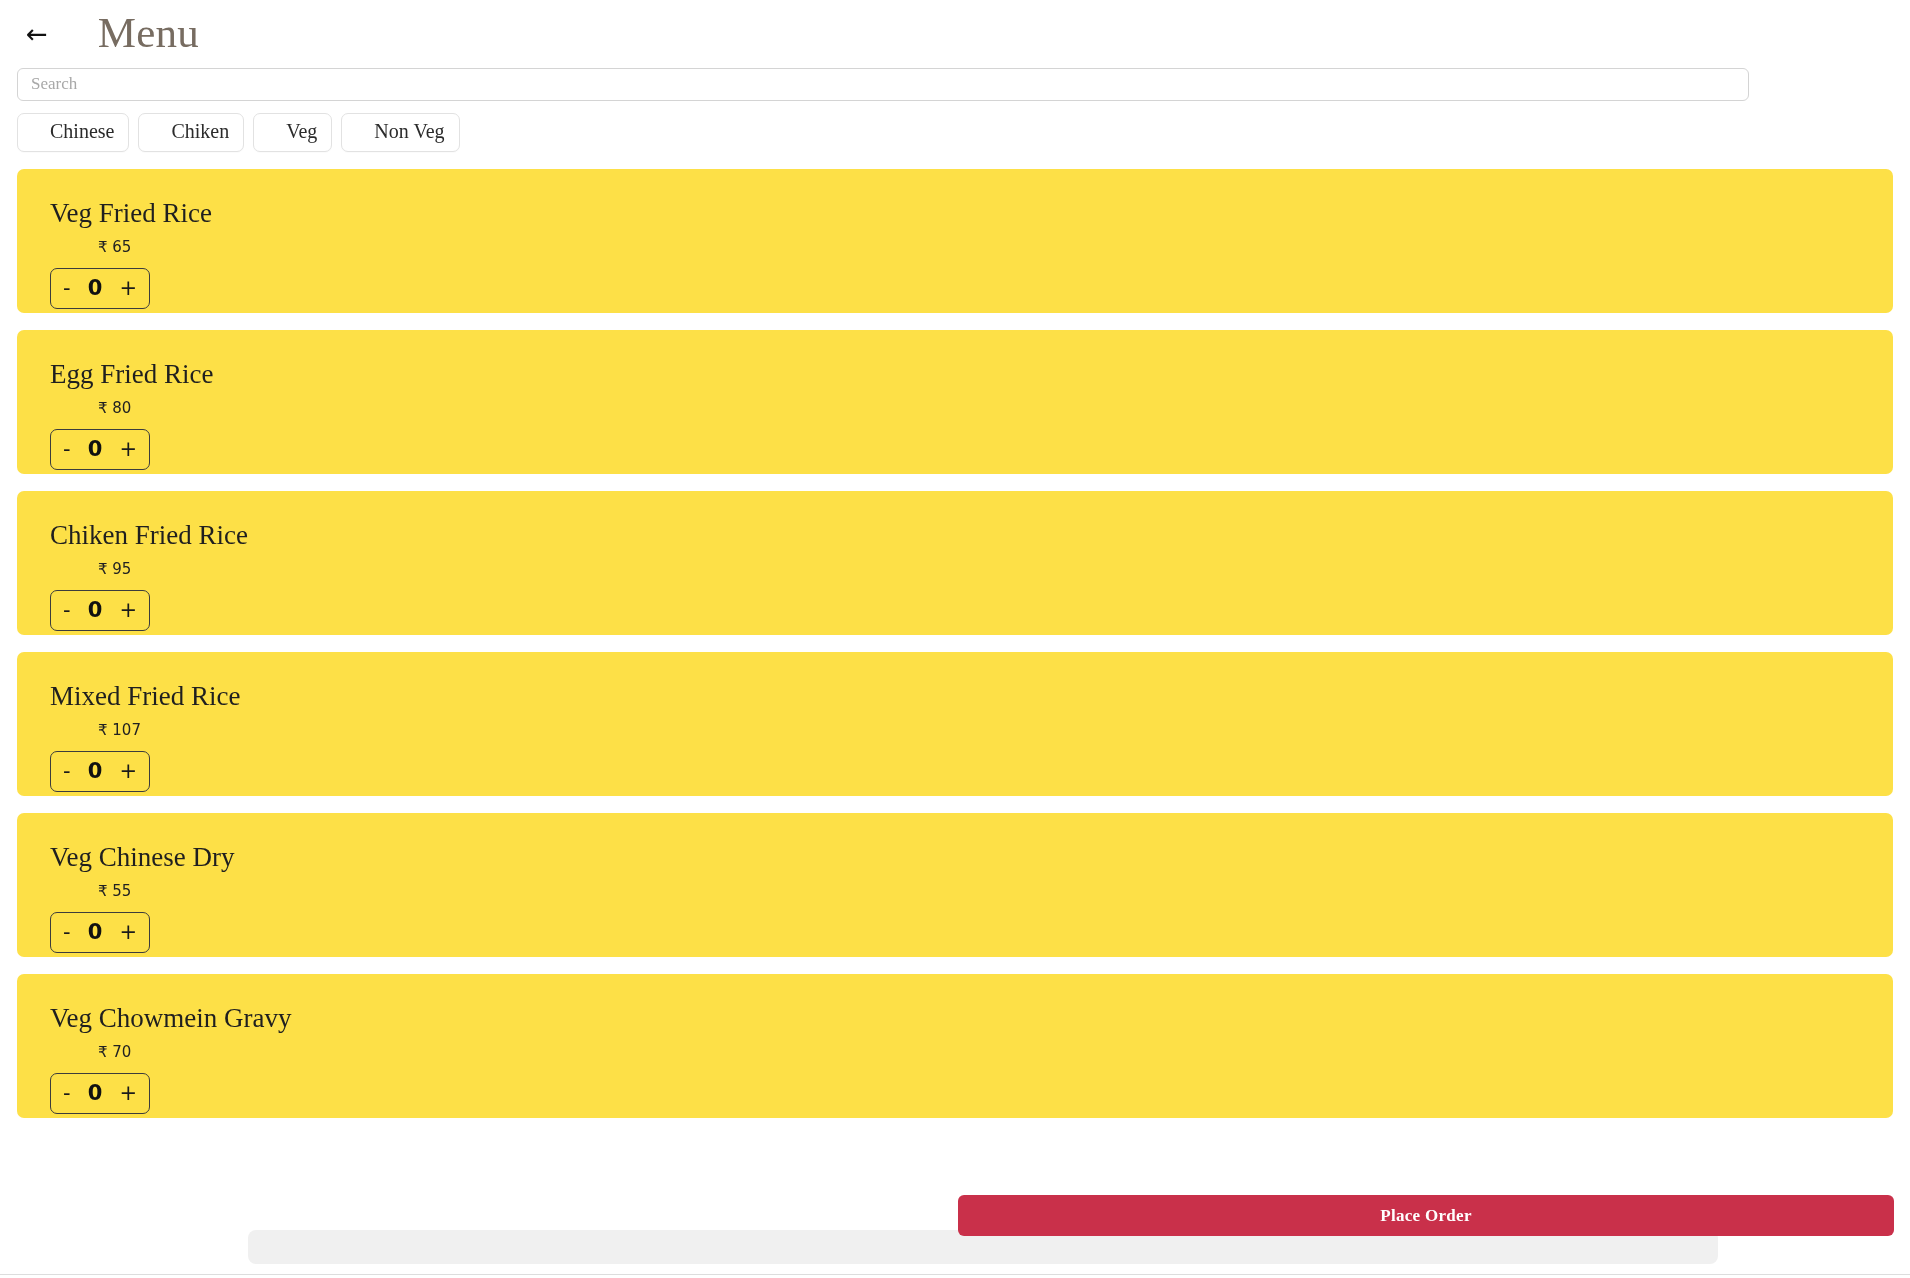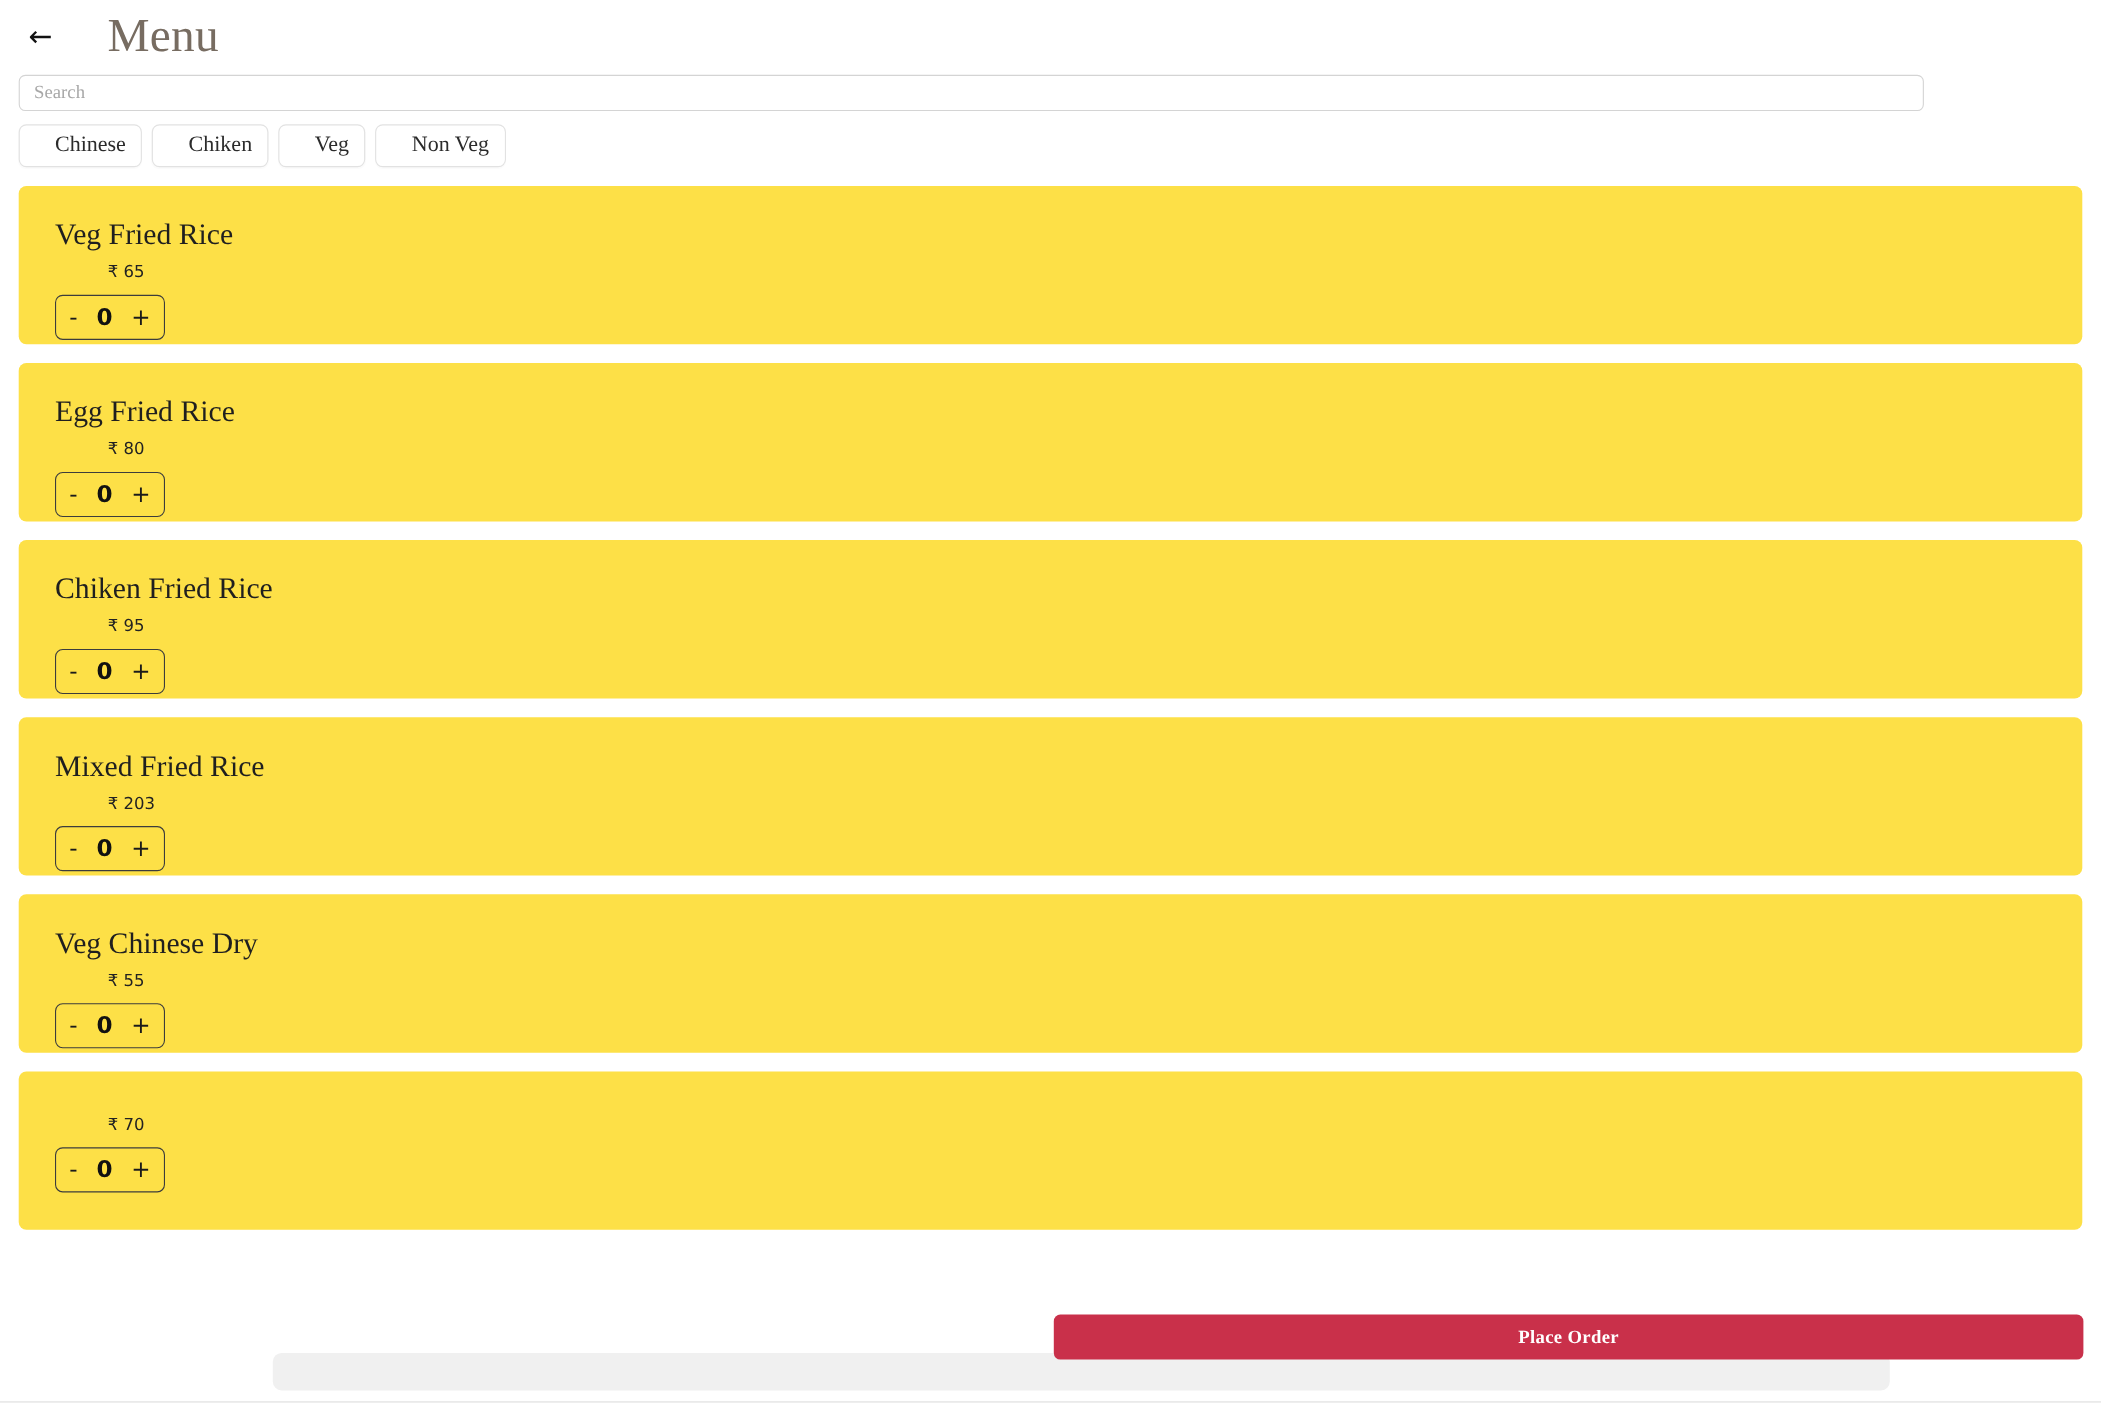--- a/index.html
+++ b/index.html
@@ -244,39 +244,40 @@
       <div class="item-price">₹ 95</div>
       <div class="stepper">
         <button>-</button>
         <span class="qty">0</span>
         <button>+</button>
       </div>
     </div>
 
     <div class="card">
       <div class="item-name">Mixed Fried Rice</div>
-      <div class="item-price">₹ 203</div>
+      <div class="item-price">₹ 107</div>
       <div class="stepper">
         <button>-</button>
         <span class="qty">0</span>
         <button>+</button>
       </div>
     </div>
 
     <div class="card">
       <div class="item-name">Veg Chinese Dry</div>
       <div class="item-price">₹ 55</div>
       <div class="stepper">
         <button>-</button>
         <span class="qty">0</span>
         <button>+</button>
       </div>
     </div>
 
     <div class="card">
+      <div class="item-name">Veg Chowmein Gravy</div>
       <div class="item-price">₹ 70</div>
       <div class="stepper">
         <button>-</button>
         <span class="qty">0</span>
         <button>+</button>
       </div>
     </div>
 
   </div>
 

